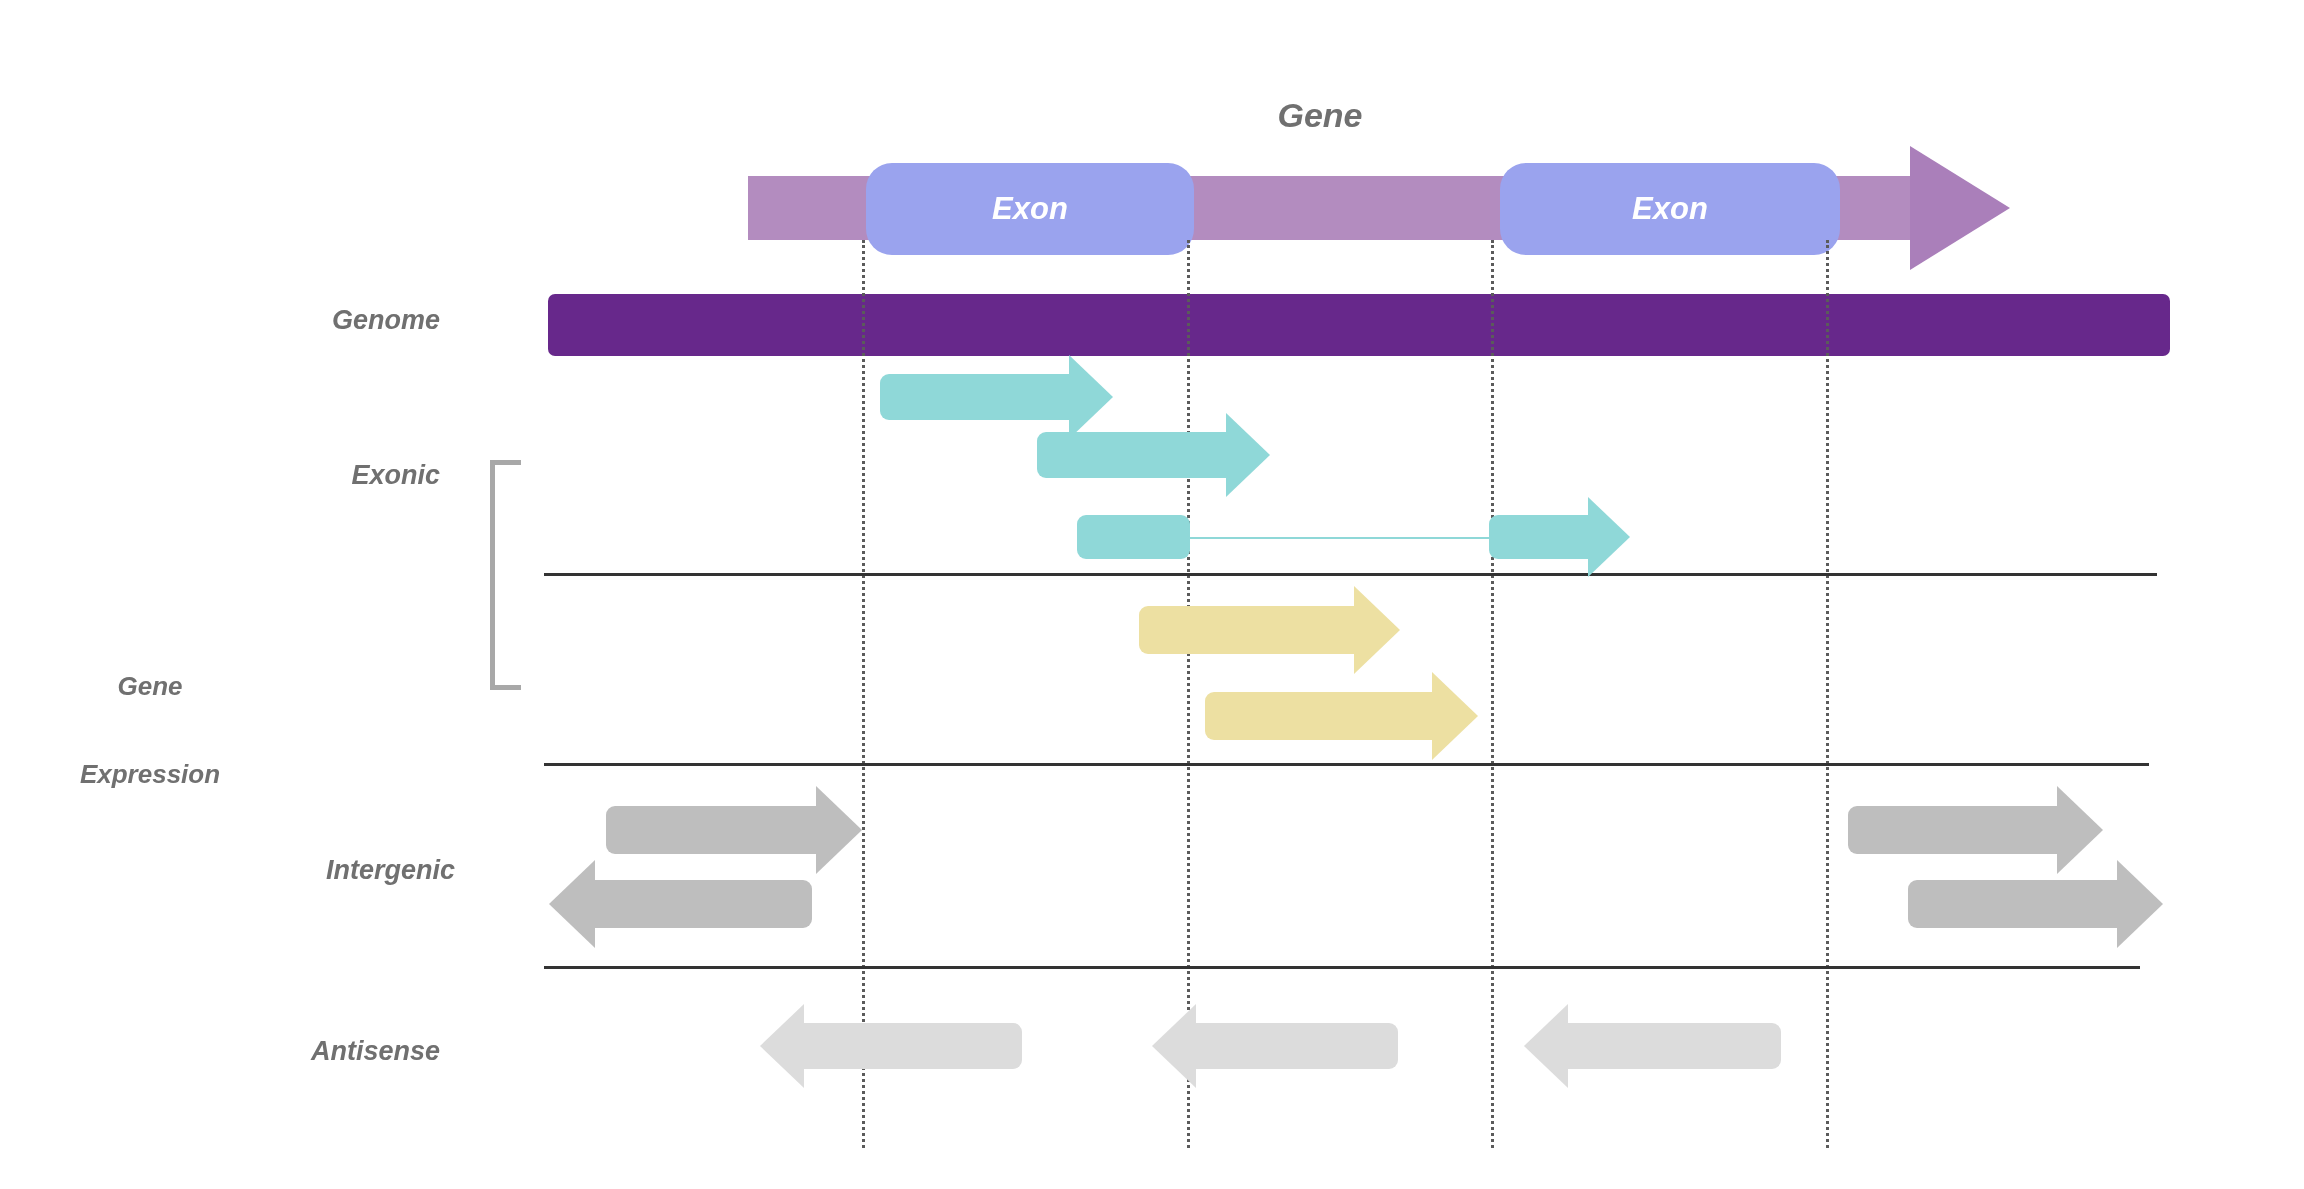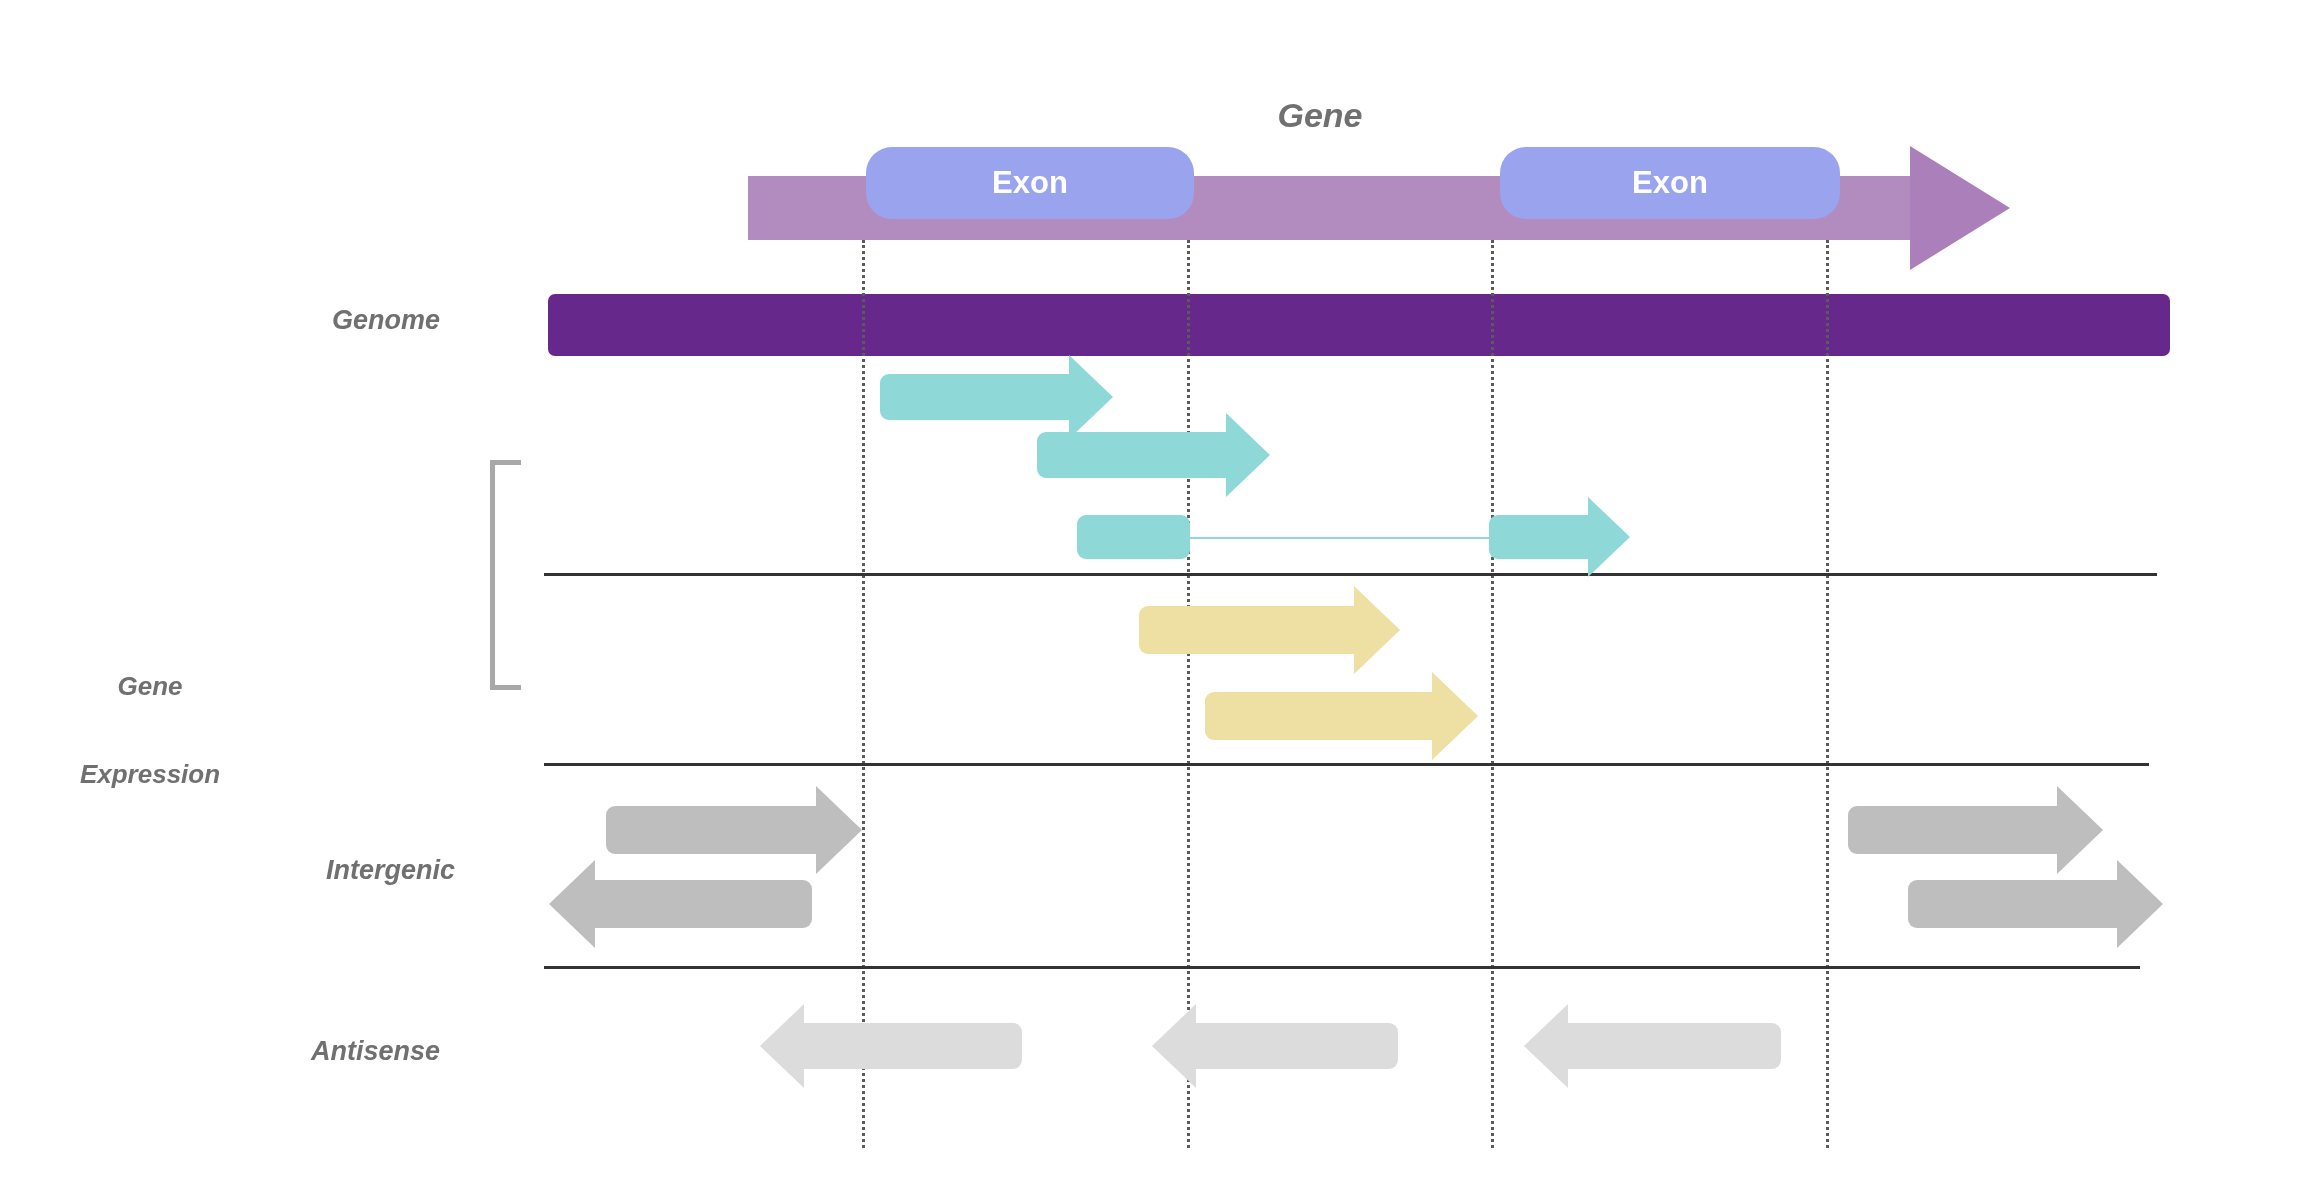--- a/index.html
+++ b/index.html
@@ -52,24 +52,25 @@
     background: #B38CBF;
   }
   #gene-track-head {
     left: 1910px; top: 118px;
     width: 0; height: 0;
     border-top: 62px solid transparent;
     border-bottom: 62px solid transparent;
     border-left: 100px solid #AA7FBA;
   }
   .exon-box {
-    top: 119px; height: 72px;
+    top: 135px; height: 92px;
     background: #9AA3EE;
     border-radius: 26px;
     color: #ffffff;
+    font-style: italic;
     font-weight: bold;
     font-size: 31px;
     display: flex;
     align-items: center;
     justify-content: center;
   }
   #exon-1 { left: 866px; width: 328px; }
   #exon-2 { left: 1500px; width: 340px; }
 
   
@@ -127,20 +128,21 @@
   <div class="abs" id="gene-track-body" style="background: rgb(179, 140, 191);"></div>
   <div class="abs" id="gene-track-head" style="border-left-color: rgb(170, 127, 186);"></div>
   <div class="abs exon-box" id="exon-1" style="background: rgb(154, 163, 238); color: rgb(255, 255, 255);">
     <span>Exon</span>
   </div>
   <div class="abs exon-box" id="exon-2" style="background: rgb(154, 163, 238); color: rgb(255, 255, 255);">
     <span>Exon</span>
   </div>
 
   <div class="abs lbl lbl-right" id="label-genome" style="color: rgb(112, 112, 112);">Genome</div>
+  <div class="abs lbl lbl-right" id="label-exonic" style="color: rgb(112, 112, 112);">Exonic</div>
   <div class="abs lbl lbl-right" id="label-intergenic" style="color: rgb(112, 112, 112);">Intergenic</div>
   <div class="abs lbl lbl-right" id="label-antisense" style="color: rgb(112, 112, 112);">Antisense</div>
 
   <div class="abs lbl" id="label-gene-expression" style="color: rgb(112, 112, 112);">
     <div>Gene</div>
     <div>Expression</div>
   </div>
 
   <div class="abs" id="gene-expr-brace" style="border-color: rgb(168, 168, 168);"></div>
 

